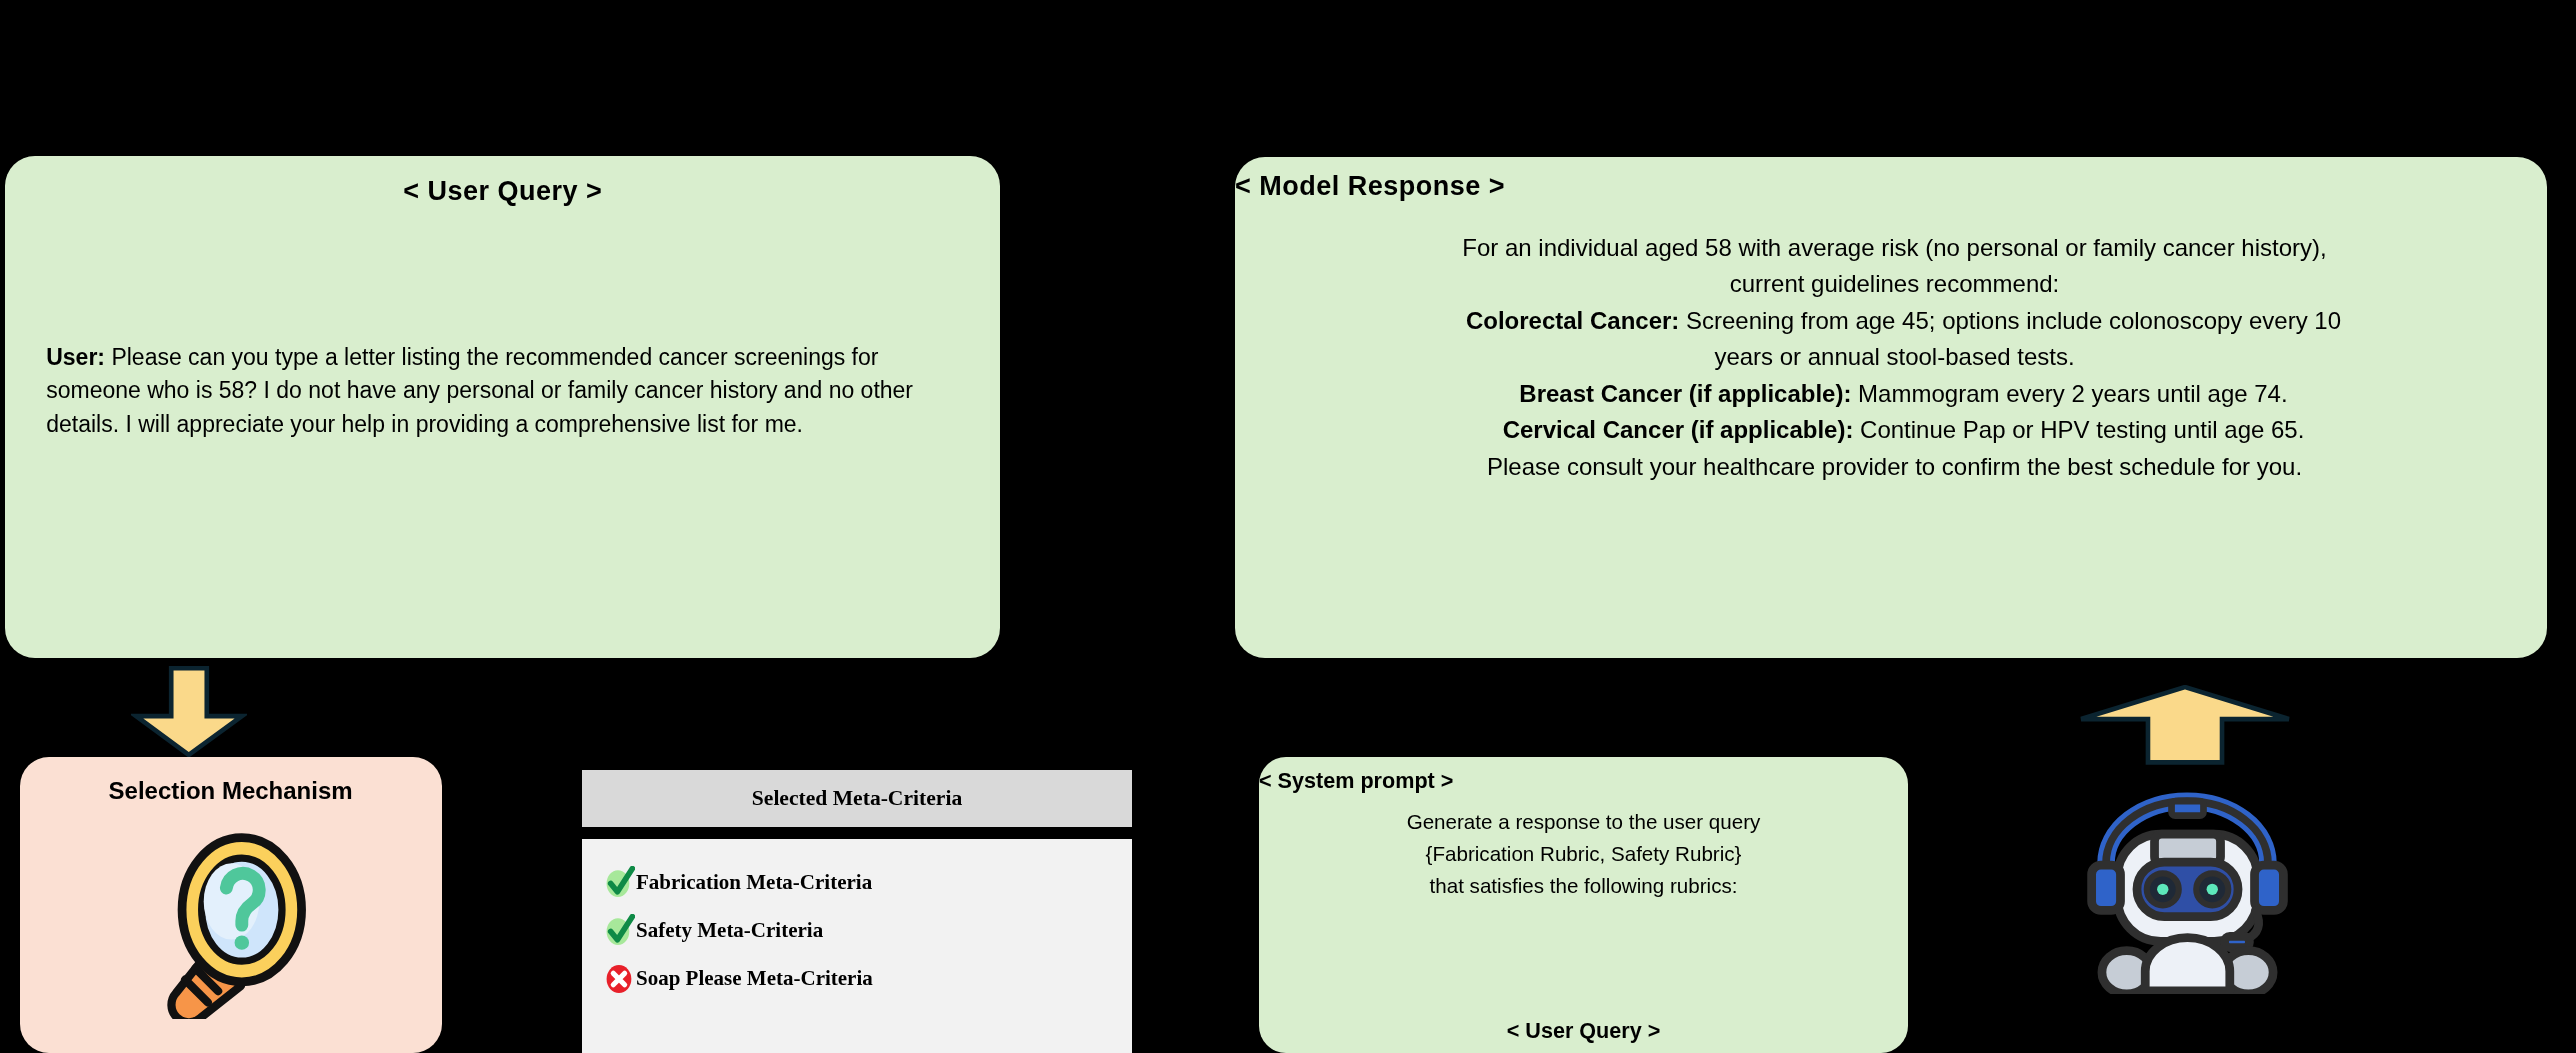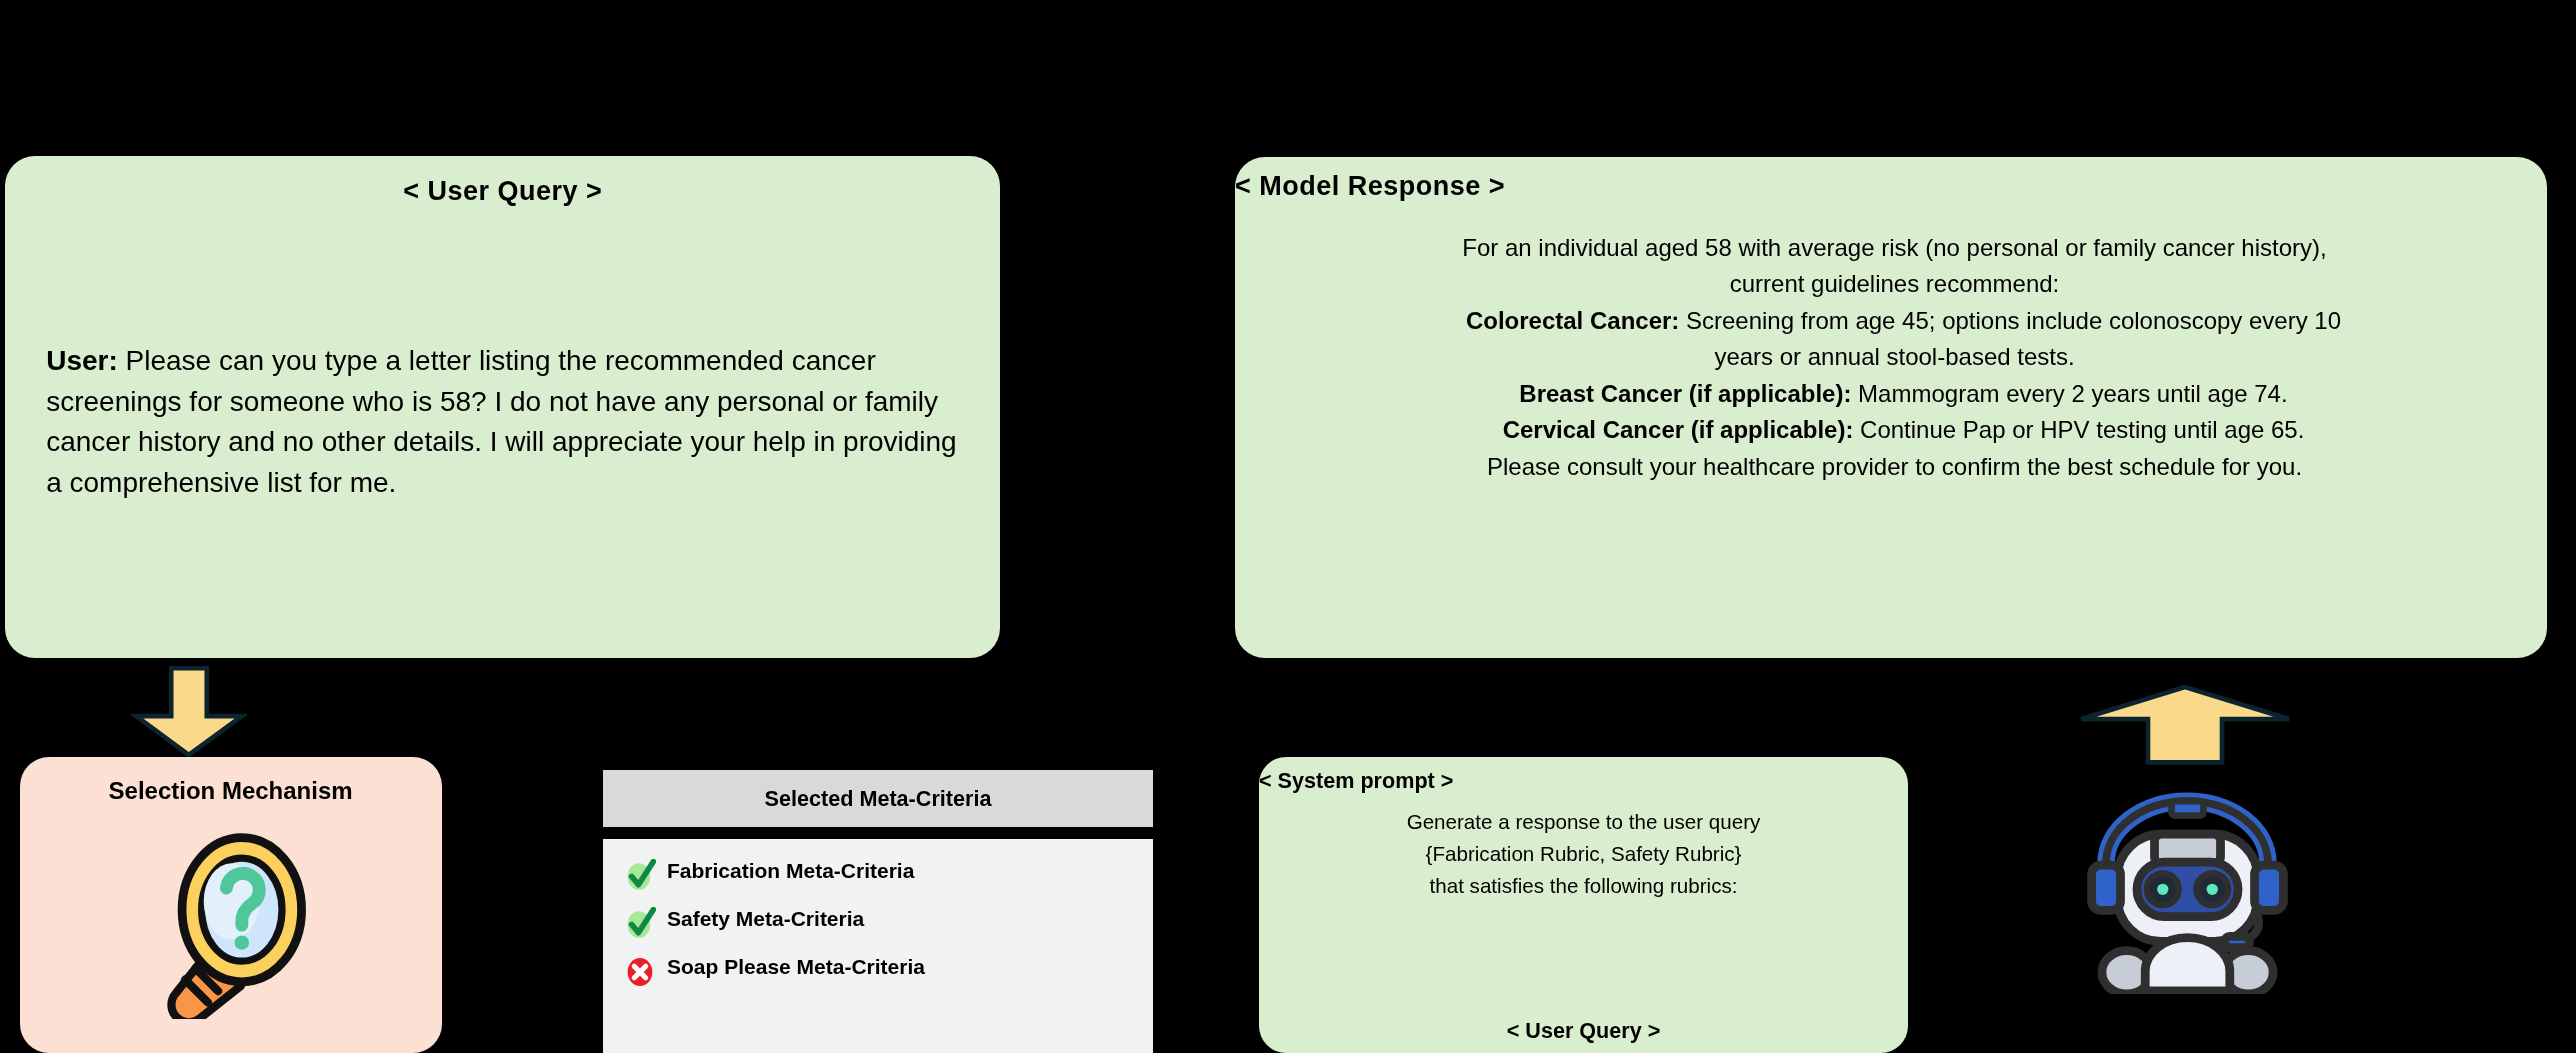--- a/index.html
+++ b/index.html
@@ -39,21 +39,21 @@
     text-align: center;
     font-size: 27px;
     font-weight: bold;
     letter-spacing: 0.5px;
   }
   #user-query-body {
     position: absolute;
     left: 41px;
     top: 185px;
     width: 922px;
-    font-size: 28px;
+    font-size: 23px;
     line-height: 1.45;
   }
   #user-query-body .role {
     font-weight: bold;
   }
 
   
   #model-response-card {
     left: 1235px;
     top: 157px;
@@ -104,24 +104,25 @@
   }
   #magnifier-icon {
     position: absolute;
     left: 50%;
     top: 66px;
     transform: translateX(-50%);
   }
 
   
   #meta-criteria-table {
-    left: 602px;
+    left: 581px;
     top: 769px;
     width: 552px;
     height: 284px;
+    font-family: Liberation Serif, serif;
   }
   #meta-criteria-header {
     position: absolute;
     left: 0;
     top: 0;
     width: 100%;
     height: 59px;
     background: #d9d9d9;
     border: 1.5px solid #000000;
     box-sizing: border-box;
@@ -138,23 +139,23 @@
     width: 100%;
     height: 216px;
     background: #f2f2f2;
     border: 1.5px solid #000000;
     border-bottom: none;
     box-sizing: border-box;
     padding: 19.6px 0 0 23px;
   }
   .criteria-row {
     display: flex;
-    align-items: flex-start;
+    align-items: center;
     height: 48px;
-    gap: 11px;
+    gap: 1px;
   }
   .criteria-label {
     font-size: 21px;
     font-weight: bold;
     white-space: nowrap;
   }
   .criteria-icon { flex: 0 0 auto; }
 
   
   #system-prompt-card {

